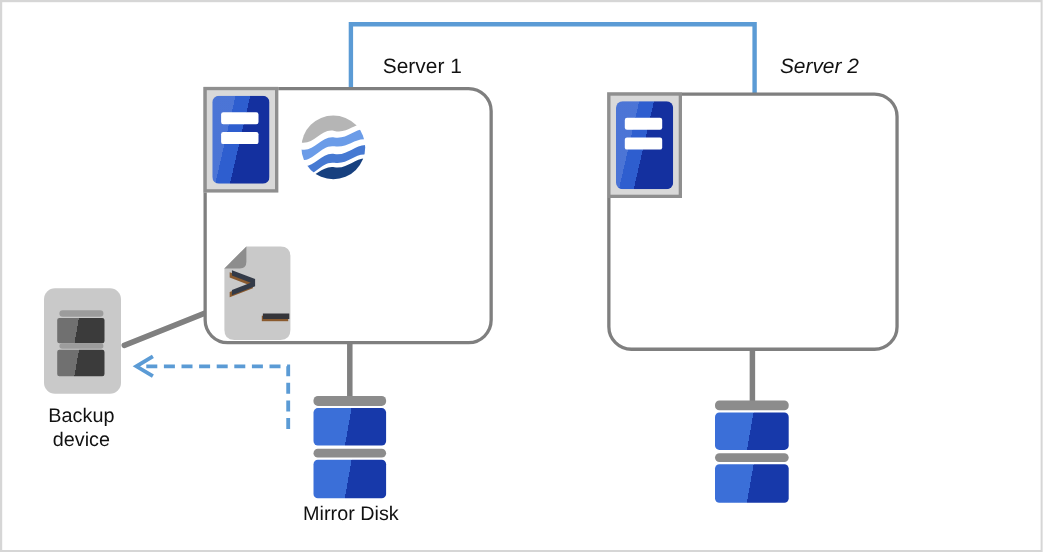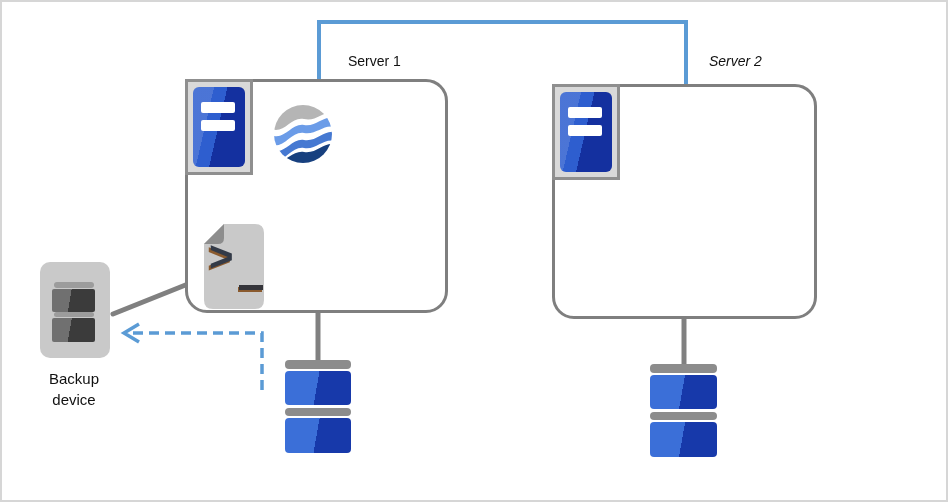--- a/index.html
+++ b/index.html
@@ -7,22 +7,22 @@
     position:relative;width:948px;height:502px;background:#ffffff;
     border:2px solid #d6d6d6;box-sizing:border-box;overflow:hidden;
   }
   svg.lines{position:absolute;left:0;top:0;width:948px;height:502px;pointer-events:none;}
   .blue-conn{stroke:var(--connector_blue);stroke-width:4;fill:none;}
   .gray-stub{stroke:var(--line_gray);stroke-width:5;fill:none;}
   .gray-diag{stroke:var(--line_gray);stroke-width:5;fill:none;stroke-linecap:round;}
   .dash{stroke:var(--connector_blue);stroke-width:3.5;fill:none;stroke-dasharray:10 6;}
   .dash-head{stroke:var(--connector_blue);stroke-width:3.5;fill:none;stroke-linejoin:miter;}
 
-  .label{position:absolute;font-size:15px;color:#111;white-space:pre-line;line-height:22px;}
-  .label.big{font-size:14px;}
+  .label{position:absolute;font-size:18px;color:#111;white-space:pre-line;line-height:22px;}
+  .label.big{font-size:19px;}
   .mdr-label{line-height:26px;}
   .center{text-align:center;}
 
   .box{position:absolute;background:#fff;border:3px solid var(--box_border);
        border-radius:0 22px 22px 22px;box-sizing:border-box;z-index:2;}
   .server1-box{left:183px;top:77px;width:263px;height:234px;}
   .server2-box{left:550px;top:82px;width:265px;height:235px;}
 
   .srv-icon{position:absolute;width:68px;height:96px;background:var(--icon_bg_gray);
        border:3px solid #8f8f8f;box-sizing:border-box;z-index:3;}
@@ -142,14 +142,15 @@
     <div class="blu d1"></div>
     <div class="mid"></div>
     <div class="blu d2"></div>
   </div>
   <div class="disk disk-right">
     <div class="cap"></div>
     <div class="blu d1"></div>
     <div class="mid"></div>
     <div class="blu d2"></div>
   </div>
+  <div class="label center mirrordisk-label">Mirror Disk</div>
 
 </div>
 
 </body></html>

